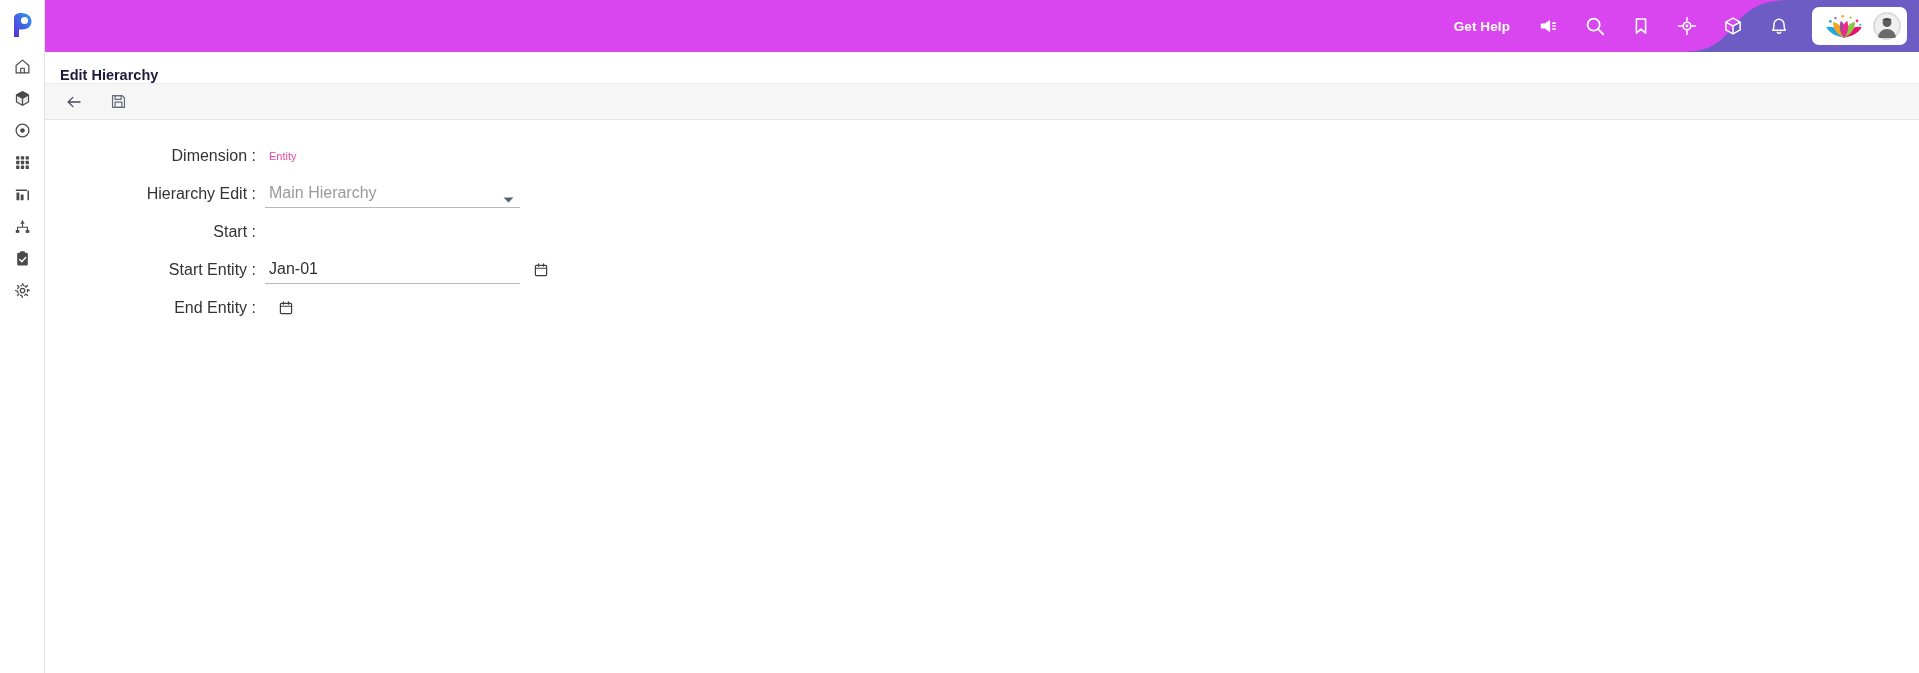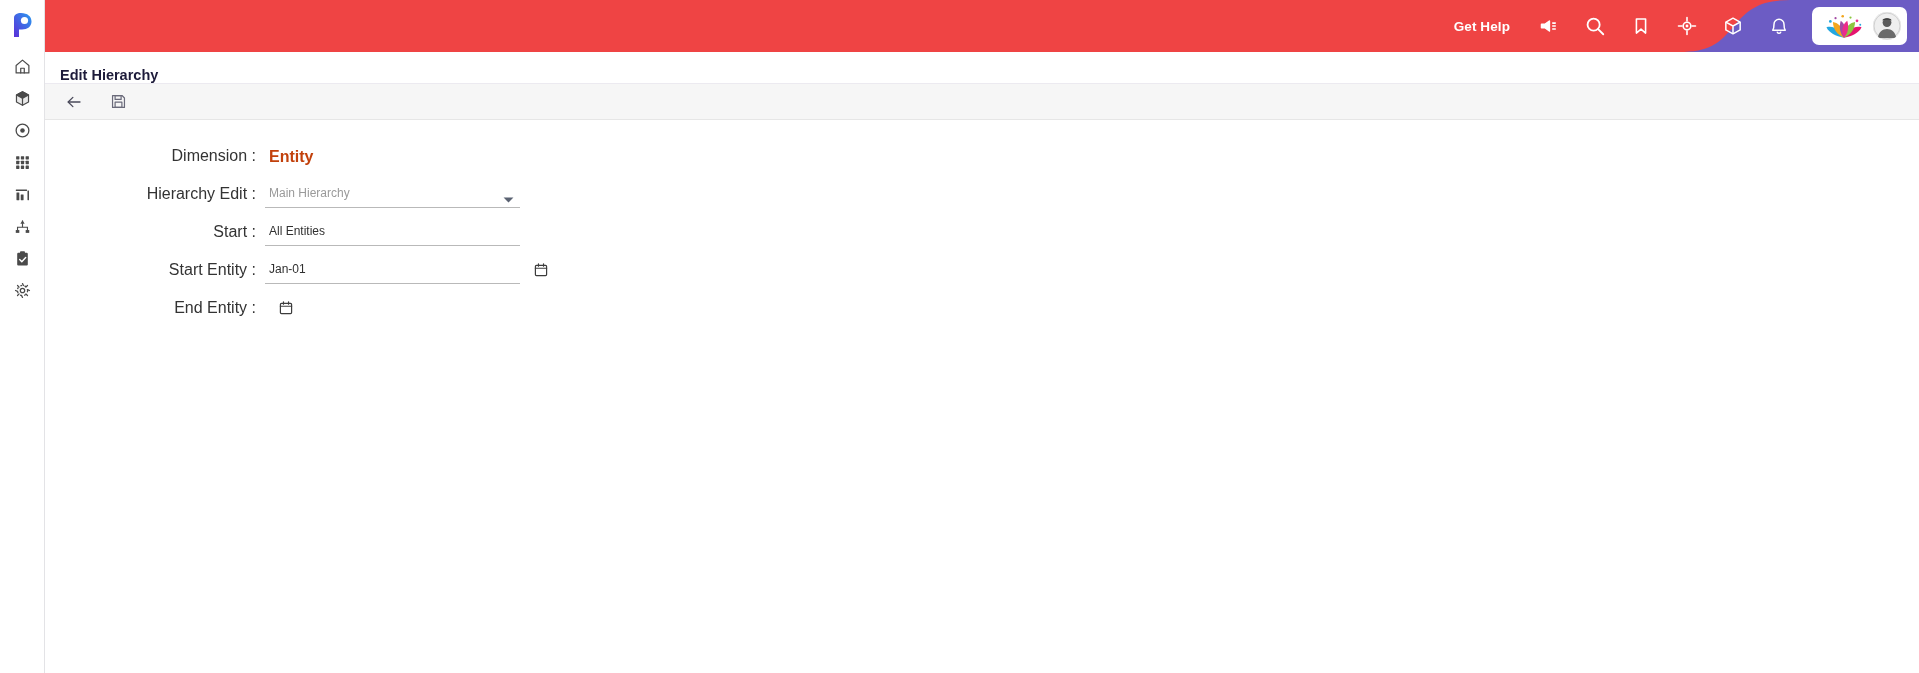--- a/index.html
+++ b/index.html
@@ -28,21 +28,21 @@
     width: 45px; height: 32px;
     display: flex; align-items: center; justify-content: center;
     cursor: pointer;
   }
   .rail-item svg { display: block; }
 
   
   .topbar {
     position: absolute; left: 45px; top: 0;
     width: 1874px; height: 52px;
-    background: #ef4444;
+    background: #d946ef;
     overflow: hidden;
   }
   .topbar-curve {
     position: absolute; right: 0; top: 0;
     width: 900px; height: 52px;
   }
   .topbar-right {
     position: absolute; right: 0; top: 0;
     height: 52px;
     display: flex; align-items: center; gap: 0px;
@@ -115,33 +115,33 @@
     width: 220px; text-align: right;
     font-size: 16px; color: #333333;
     padding-right: 9px;
     white-space: nowrap;
   }
   .fctl { position: relative; width: 255px; height: 27px; }
   .fctl input {
     width: 255px; height: 27px;
     border: none; border-bottom: 1px solid #b9b9b9;
     background: transparent;
-    font-size: 12px; color: #303030;
+    font-size: 16px; color: #303030;
     font-family: "Liberation Sans", sans-serif;
     padding: 0 4px 2px 4px;
     outline: none;
   }
   .fctl input::placeholder { color: #9a9a9a; }
   .fctl input.placeholderish { color: #9a9a9a; }
   .fctl .caret {
     position: absolute; right: 6px; top: 9px;
     pointer-events: none;
   }
   .fstatic {
-    font-size: 16px; font-weight: bold; color: #c2410c;
+    font-size: 11px; font-weight: normal; color: #ec4899;
     padding-left: 4px; line-height: 27px;
   }
   .cal-btn {
     width: 26px; height: 26px; margin-left: 8px;
     display: flex; align-items: center; justify-content: center;
     cursor: pointer;
   }
 </style>
 </head>
 <body>
@@ -359,23 +359,20 @@
         <span class="caret">
           <svg width="11" height="8" viewBox="0 0 12 8">
             <path d="M0.6 1.2 L6 6.6 L11.4 1.2 Z" fill="#5a6272"></path>
           </svg>
         </span>
       </div>
     </div>
 
     <div class="frow">
       <div class="flabel">Start :</div>
-      <div class="fctl">
-        <input type="text" value="All Entities" style="">
-      </div>
     </div>
 
     <div class="frow">
       <div class="flabel">Start Entity :</div>
       <div class="fctl">
         <input type="text" value="Jan-01" style="">
       </div>
       <div class="cal-btn">
         <svg width="16" height="16" viewBox="0 0 24 24" fill="none" stroke="#3c3c3c" stroke-width="1.8" stroke-linecap="round" stroke-linejoin="round">
           <rect x="3.6" y="5.2" width="16.8" height="15.2" rx="1.6"></rect>

